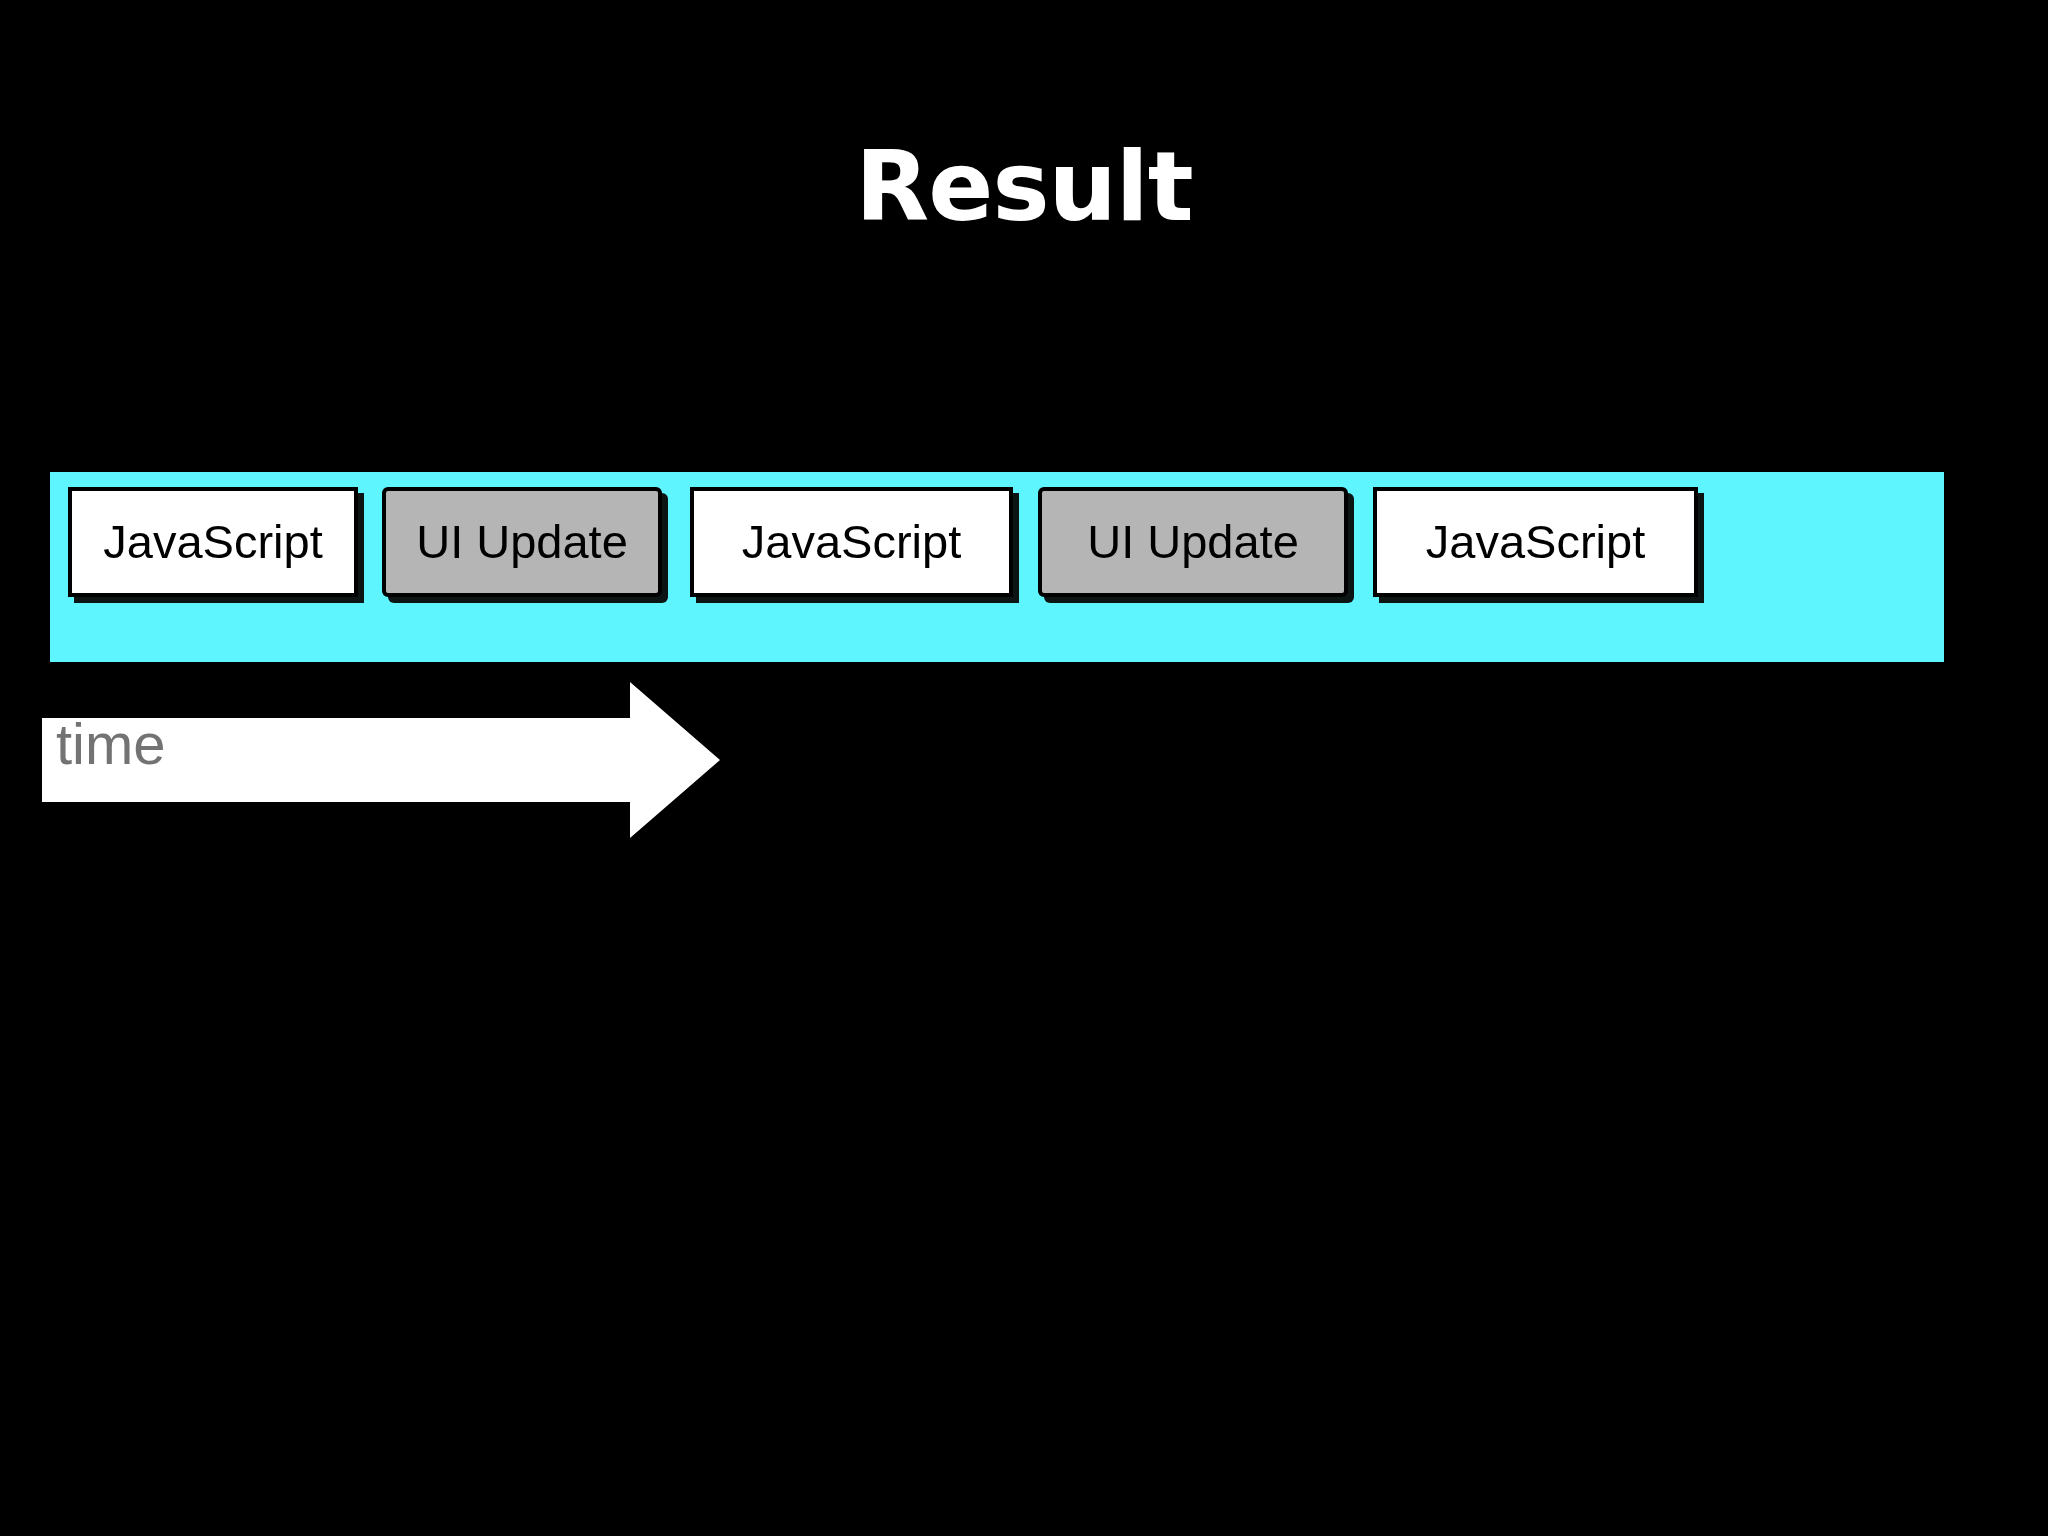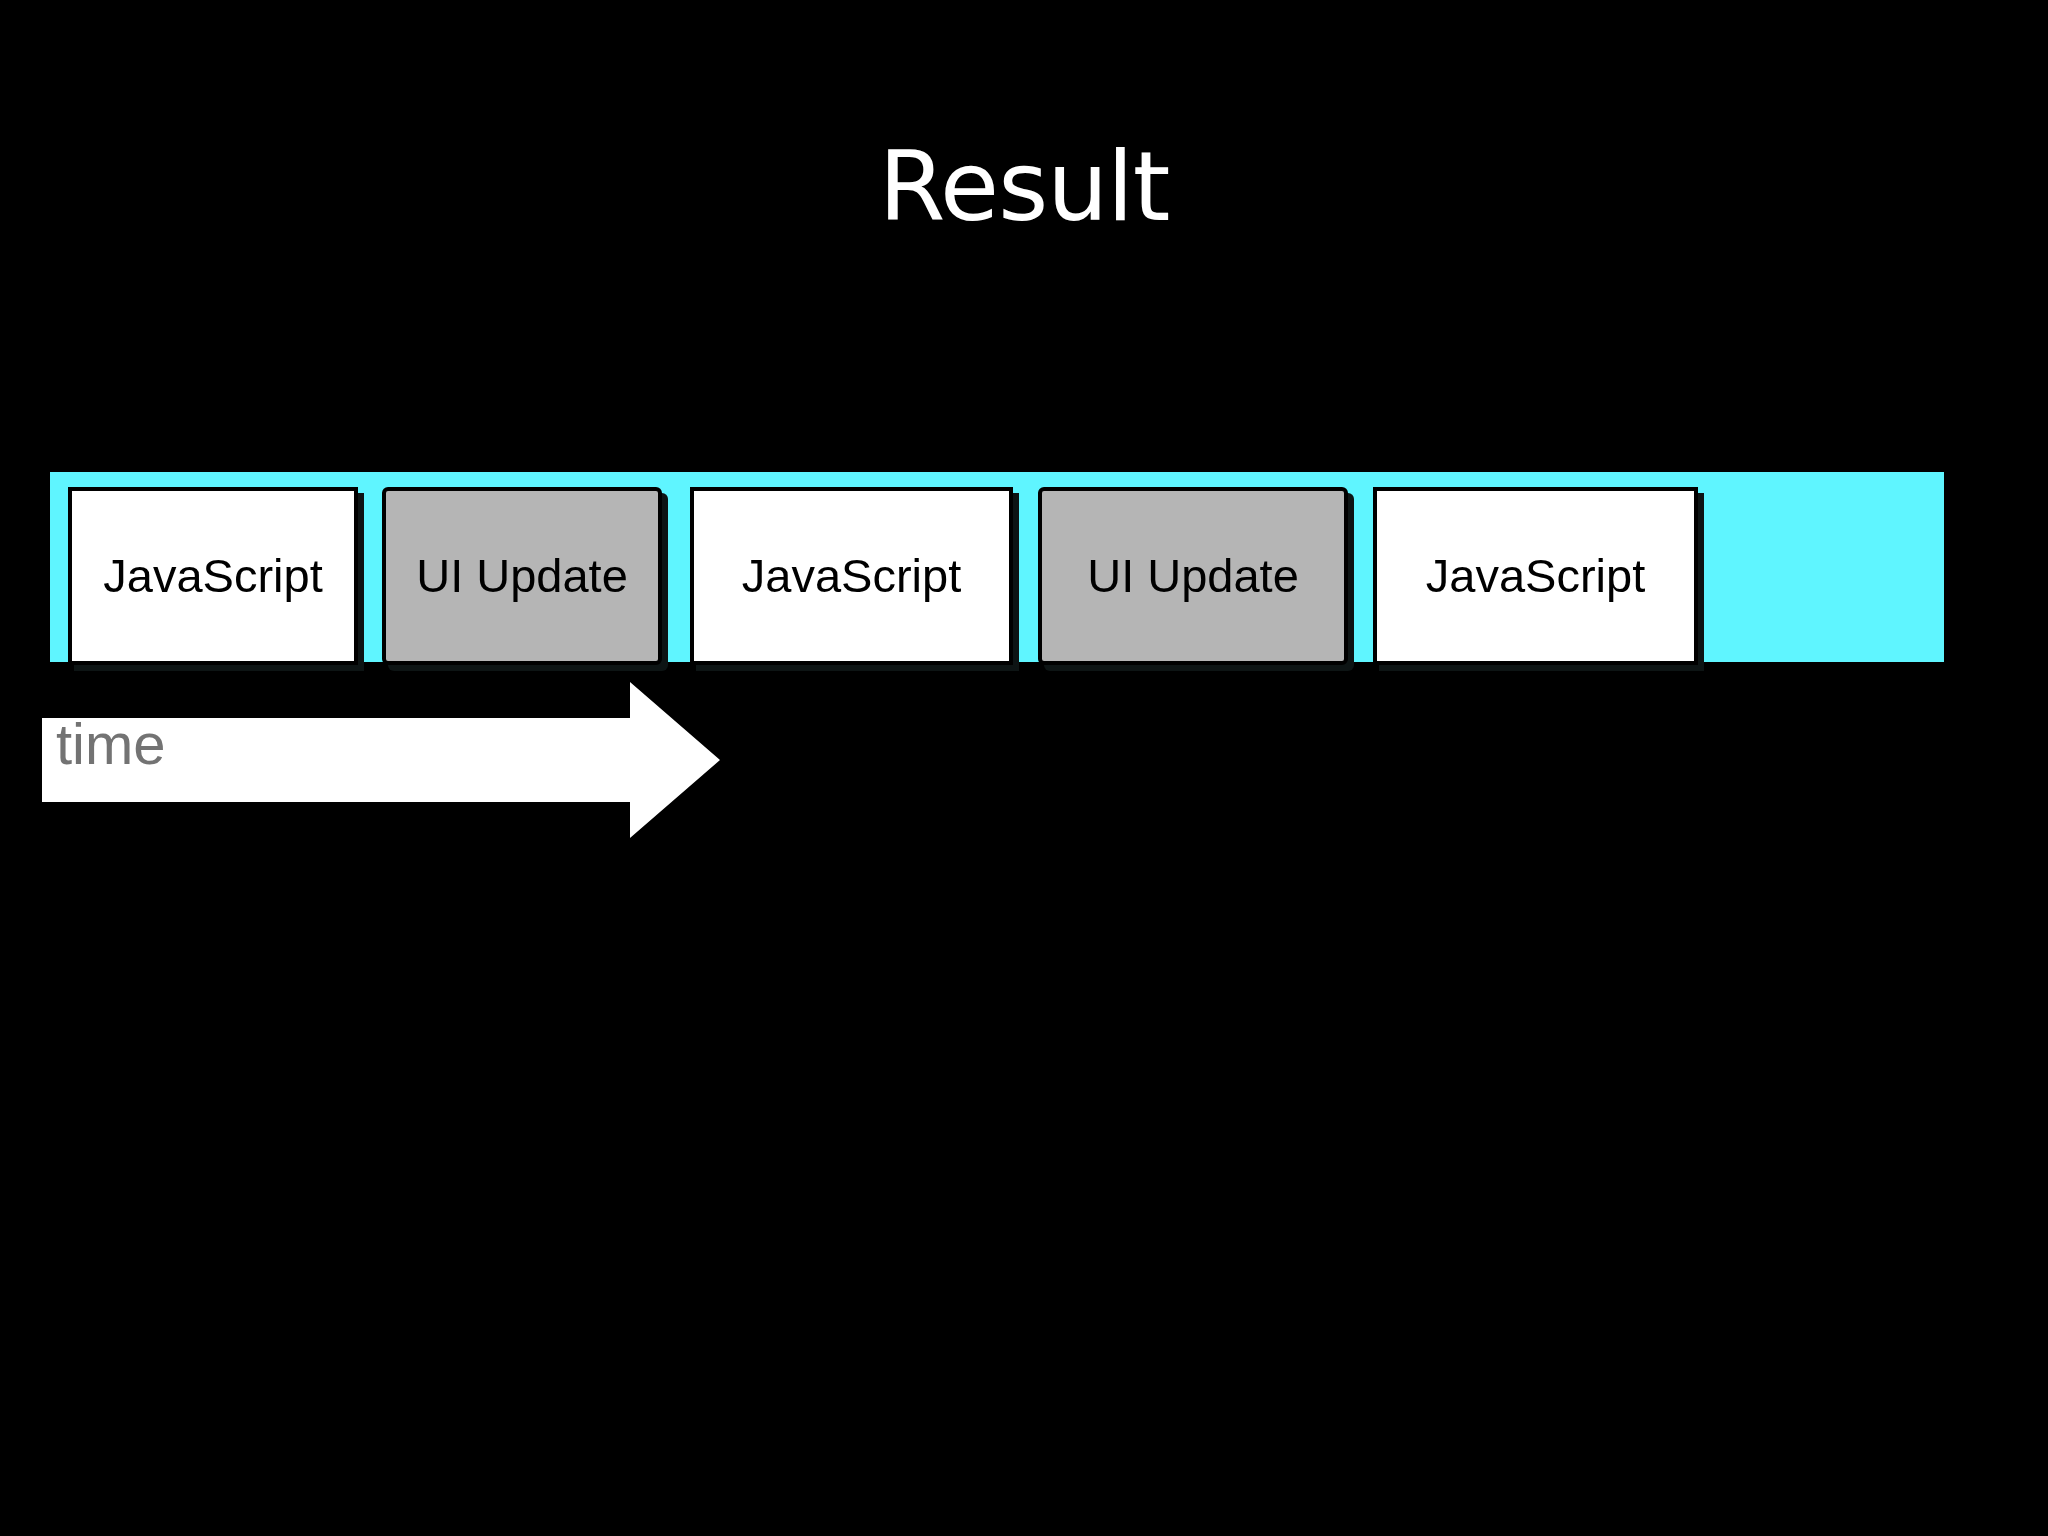--- a/index.html
+++ b/index.html
@@ -17,40 +17,40 @@
 
   
   #slide-title {
     position: absolute;
     left: 0;
     top: 132px;
     width: 2048px;
     text-align: center;
     color: #ffffff;
     font-family: "DejaVu Sans", sans-serif;
-    font-weight: normal;
+    font-weight: bold;
     font-size: 96px;
     line-height: 110px;
     letter-spacing: -1px;
   }
 
   
   #timeline-bar {
     position: absolute;
     left: 50px;
     top: 472px;
     width: 1894px;
     height: 190px;
     background: #5ff5ff;
   }
 
   .timeline-block {
     position: absolute;
     top: 15px;
-    height: 178px;
+    height: 110px;
     border: 4px solid #000000;
     box-sizing: border-box;
     box-shadow: 6px 6px 0 0 #0d1414;
     display: flex;
     align-items: center;
     justify-content: center;
   }
   .timeline-block.js {
     background: #ffffff;
   }

